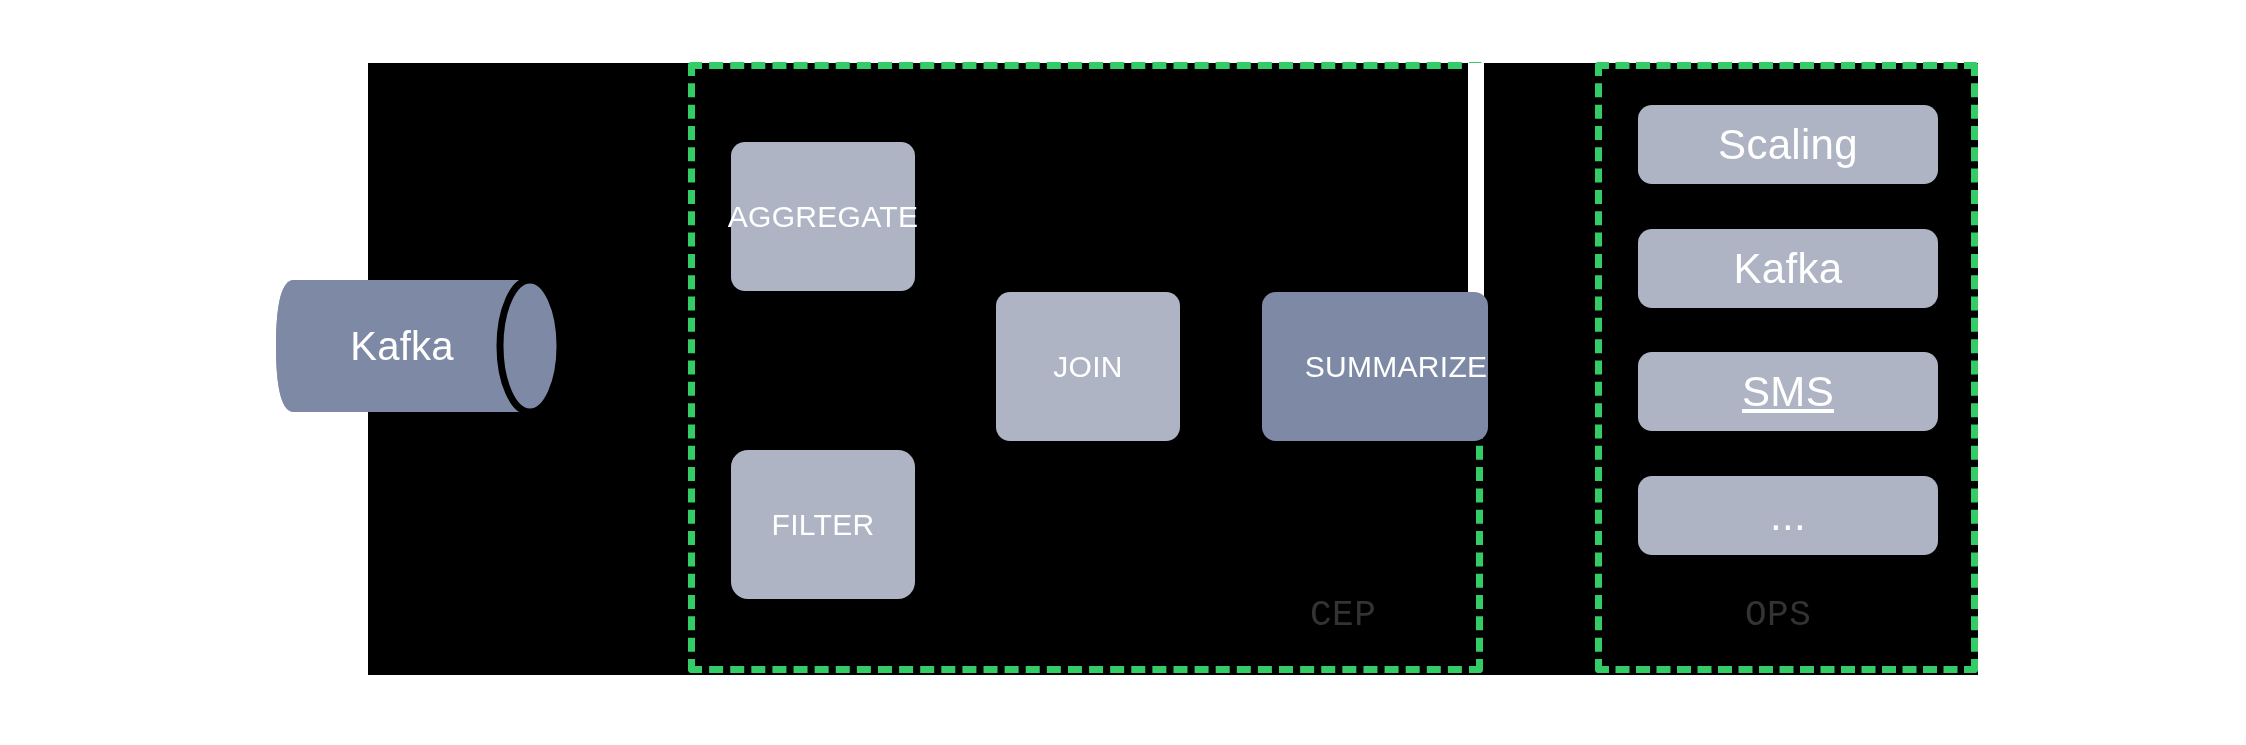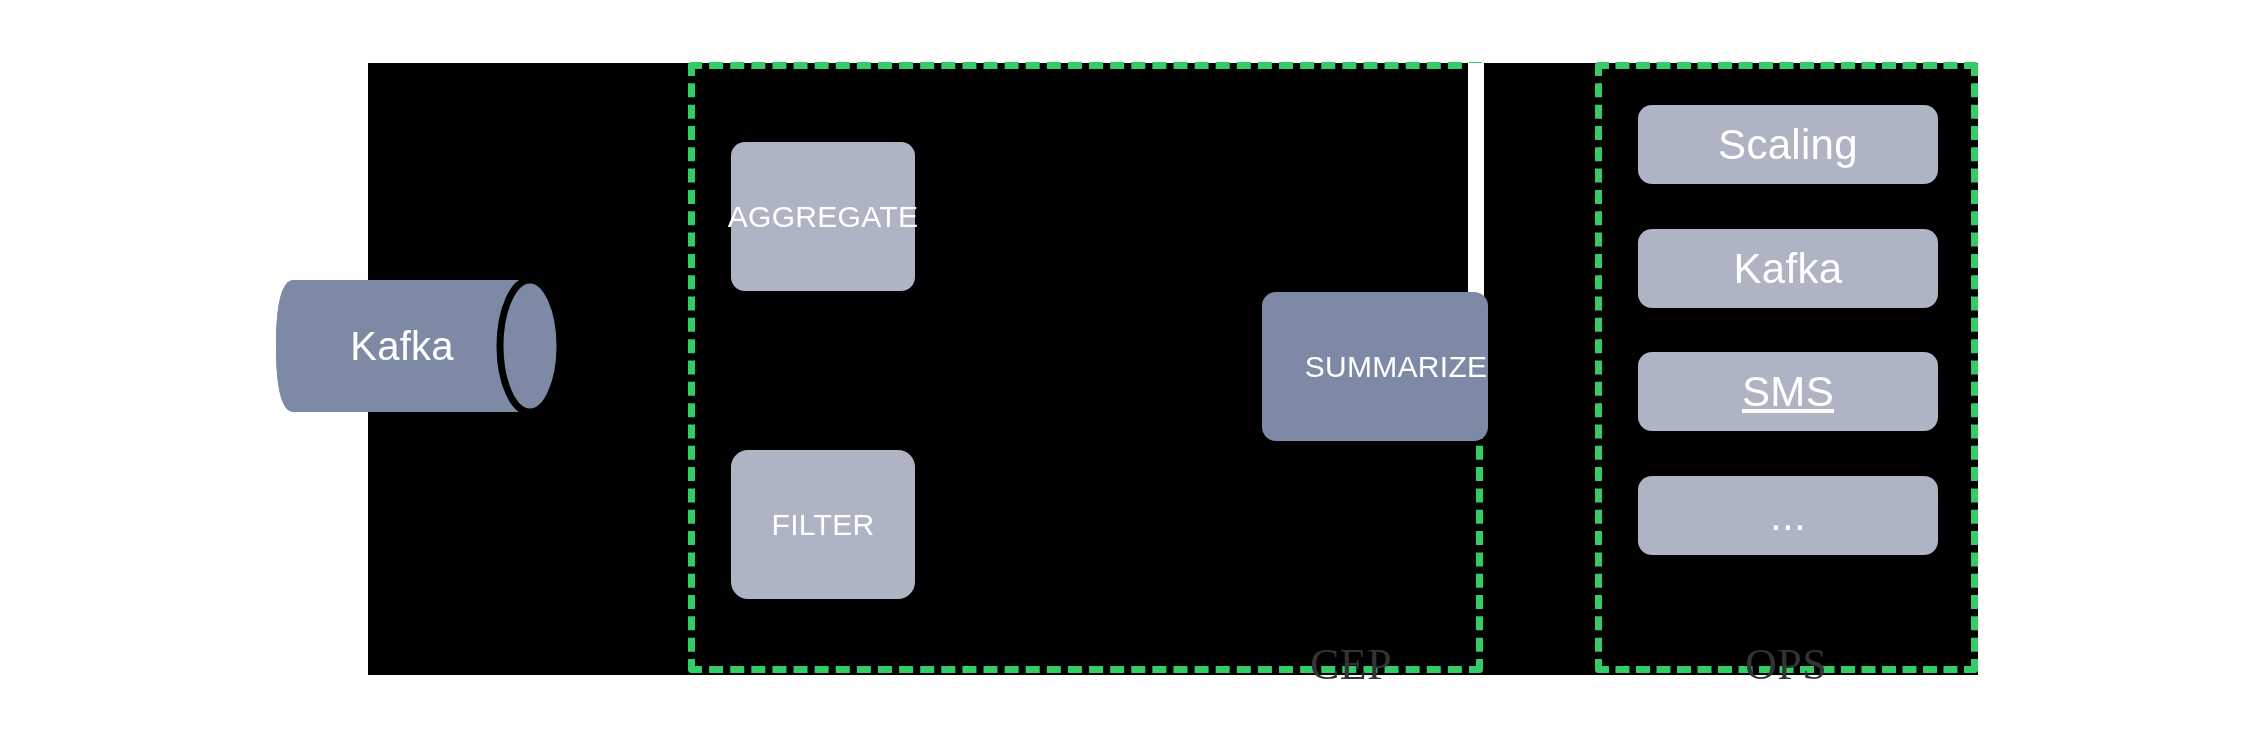--- a/index.html
+++ b/index.html
@@ -56,26 +56,25 @@
   }
   .group-box.ops {
     left: 1595px;
     top: 62px;
     width: 383px;
     height: 611px;
   }
   .group-label {
     position: absolute;
     color: #333333;
-    font-size: 44px;
-    font-family: Liberation Serif, serif;
+    font-size: 36px;
+    font-family: Liberation Mono, monospace;
     z-index: 5;
     white-space: nowrap;
     letter-spacing: 0.5px;
-    margin-top: 44px;
   }
   .group-label.cep-label {
     left: 1310px;
     top: 595px;
   }
   .group-label.ops-label {
     left: 1745px;
     top: 595px;
   }
 
@@ -166,20 +165,21 @@
   <div class="group-box cep"></div>
 
   <div class="group-box ops"></div>
 
   <div class="notch"></div>
 
   <div class="op-box op-aggregate">AGGREGATE</div>
 
   <div class="op-box op-filter">FILTER</div>
 
+  <div class="op-box op-join">JOIN</div>
 
   <div class="op-box op-summarize dark">SUMMARIZE</div>
 
   <div class="group-label cep-label">CEP</div>
 
   <div class="ops-box ops-0">Scaling</div>
 
   <div class="ops-box ops-1">Kafka</div>
 
   <div class="ops-box ops-2">SMS</div>

